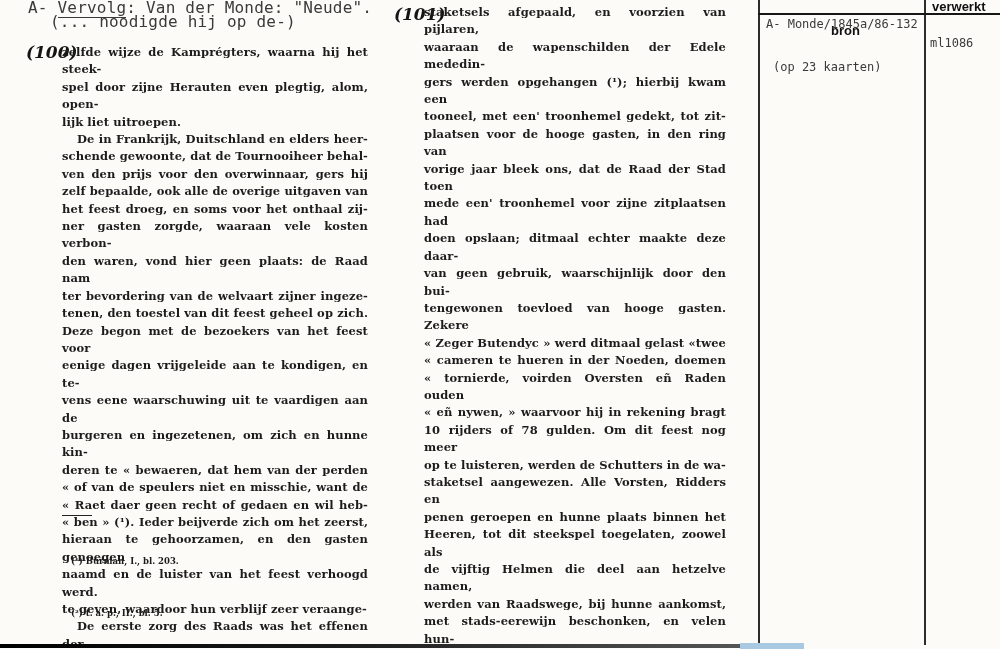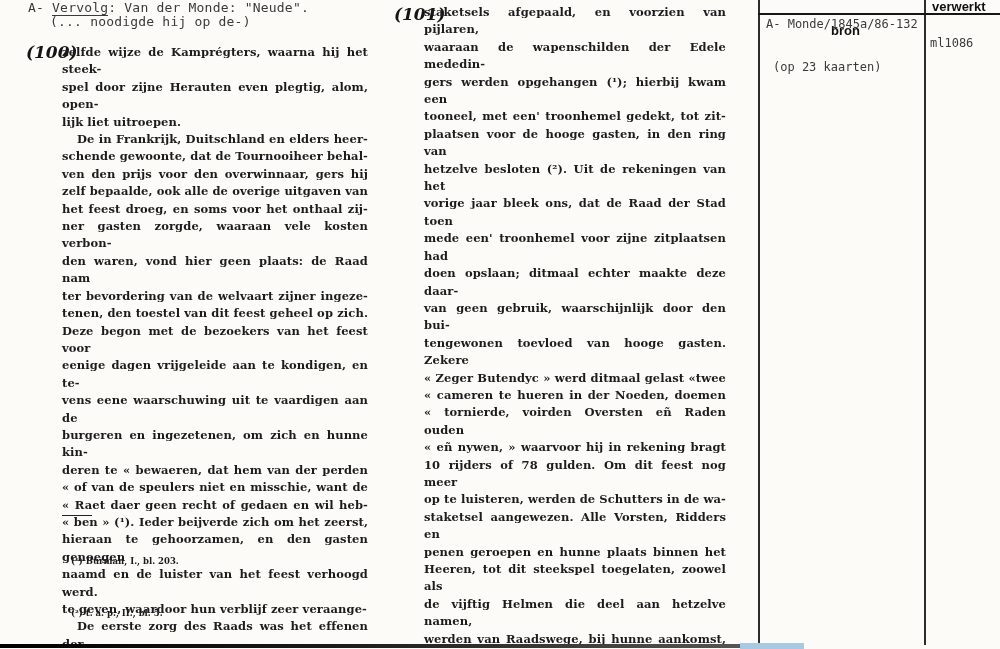--- a/index.html
+++ b/index.html
@@ -4,21 +4,21 @@
 <style>
   html,body { margin:0; padding:0; background:#ddd; }
   #page {
     position:relative; width:1000px; height:649px;
     background:#fcfbf8; overflow:hidden;
     font-family:"DejaVu Serif", serif; color:#1c1c1c;
   }
 
   
   .tw { font-family:"DejaVu Sans Mono", monospace; color:#3a3a3a; }
-  #tw-header { position:absolute; left:28px; top:1px; font-size:13px; line-height:13.5px; letter-spacing:.2px; }
+  #tw-header { position:absolute; left:28px; top:1px; font-size:16px; line-height:13.5px; letter-spacing:.2px; }
   #tw-header .u { border-bottom:1.3px solid #3a3a3a; }
   #tw-header .l2 { padding-left:22px; }
 
   
   .marker { position:absolute; font-family:"DejaVu Serif", serif; font-style:italic; font-weight:700; font-size:17px; color:#141414; }
   #marker-100 { left:26px; top:42px; }
   #marker-101 { left:394px; top:4px; }
 
   
   .print { font-weight:700; font-size:11.5px; line-height:17.4px; letter-spacing:.1px; }
@@ -116,21 +116,20 @@
   </div>
 
   <div id="col2" class="print">
     <div class="paras">
         <div class="para">
           <div class="pline">staketsels afgepaald, en voorzien van pijlaren,</div>
           <div class="pline">waaraan de wapenschilden der Edele mededin-</div>
           <div class="pline">gers werden opgehangen (¹); hierbij kwam een</div>
           <div class="pline">tooneel, met een' troonhemel gedekt, tot zit-</div>
           <div class="pline">plaatsen voor de hooge gasten, in den ring van</div>
-          <div class="pline">hetzelve besloten (²).  Uit de rekeningen van het</div>
           <div class="pline">vorige jaar bleek ons, dat de Raad der Stad toen</div>
           <div class="pline">mede een' troonhemel voor zijne zitplaatsen had</div>
           <div class="pline">doen opslaan; ditmaal echter maakte deze daar-</div>
           <div class="pline">van geen gebruik, waarschijnlijk door den bui-</div>
           <div class="pline">tengewonen toevloed van hooge gasten.  Zekere</div>
           <div class="pline">« Zeger Butendyc » werd ditmaal gelast «twee</div>
           <div class="pline">« cameren te hueren in der Noeden, doemen</div>
           <div class="pline">« tornierde, voirden Oversten eñ Raden ouden</div>
           <div class="pline">« eñ nywen, » waarvoor hij in rekening bragt</div>
           <div class="pline">10 rijders of 78 gulden.  Om dit feest nog meer</div>

